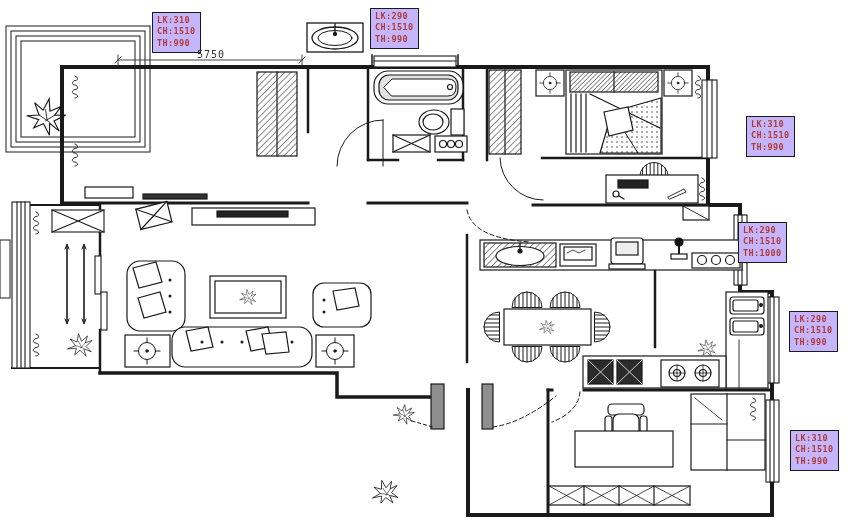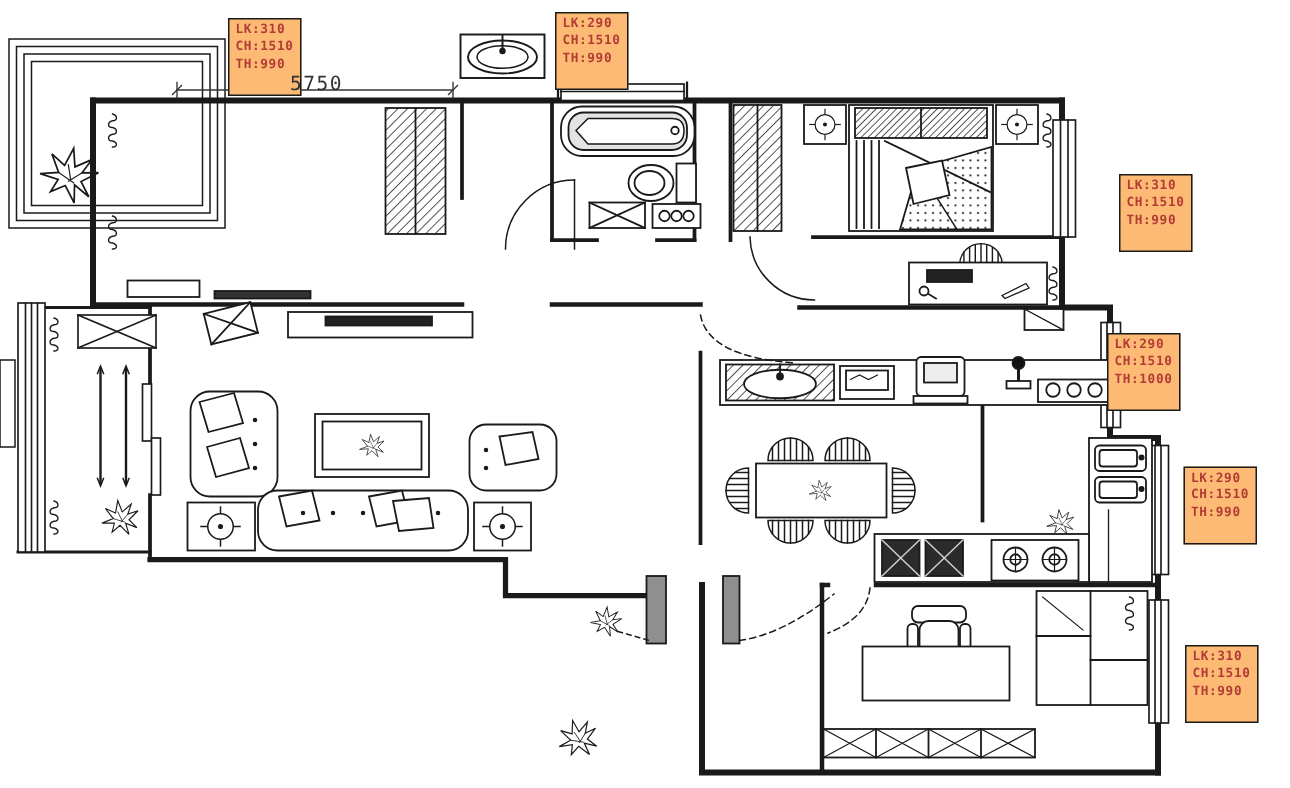--- a/index.html
+++ b/index.html
@@ -1,26 +1,26 @@
 <!DOCTYPE html>
 <html><head>
 <meta charset="utf-8">
 <style>
   html,body{margin:0;padding:0;background:#ffffff;}
   .stage{position:relative;width:860px;height:525px;background:#ffffff;overflow:hidden;
          font-family:"DejaVu Sans","Liberation Sans",sans-serif;}
   .plan-svg{position:absolute;left:0;top:0;}
-  .label-box{position:absolute;background:#fdba74;border:1.6px solid #1a1a1a;
-             padding:2px 4px 14px 4px;color:#b23b35;
+  .label-box{position:absolute;background:#c4b5fd;border:1.6px solid #1a1a1a;
+             padding:2px 4px 3px 4px;color:#b23b35;
              font-family:"DejaVu Sans Mono","Liberation Mono",monospace;
              font-size:8.5px;font-weight:bold;line-height:1.35;letter-spacing:.4px;
              white-space:nowrap;}
   .label-box span{display:block;}
   .dim-text{position:absolute;left:176px;top:49px;width:70px;text-align:center;
-            color:#333;font-size:13px;letter-spacing:1px;
+            color:#333;font-size:10px;letter-spacing:1px;
             font-family:"DejaVu Sans Mono","Liberation Mono",monospace;}
 </style>
 </head>
 <body>
 
 <div class="stage">
 
 <svg class="plan-svg" width="860" height="525" viewBox="0 0 860 525" stroke-linecap="square" fill="none">
 
   <defs>

